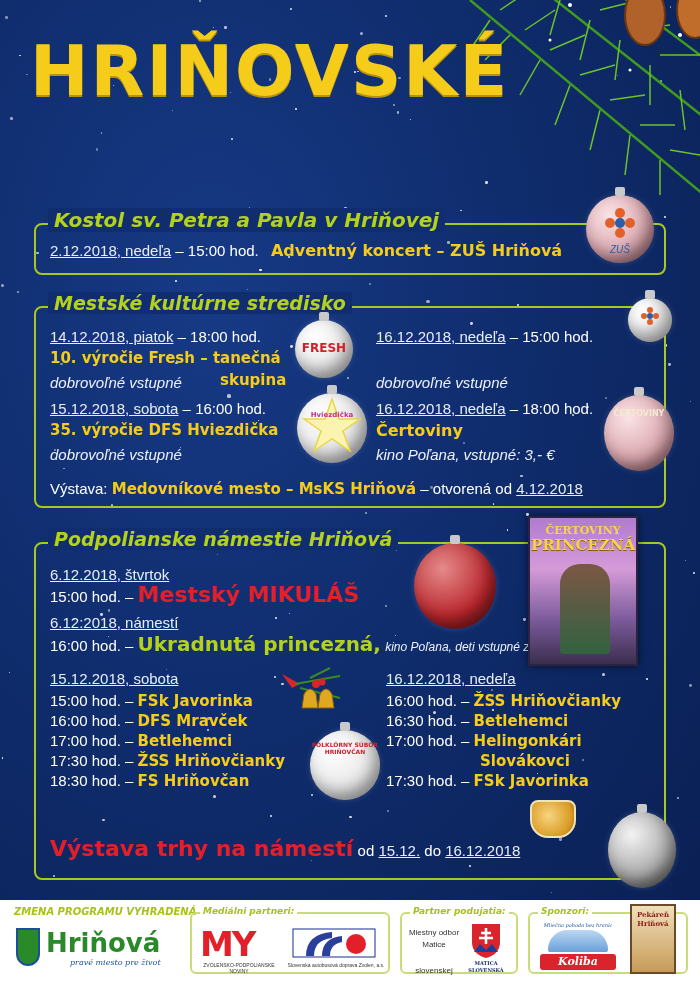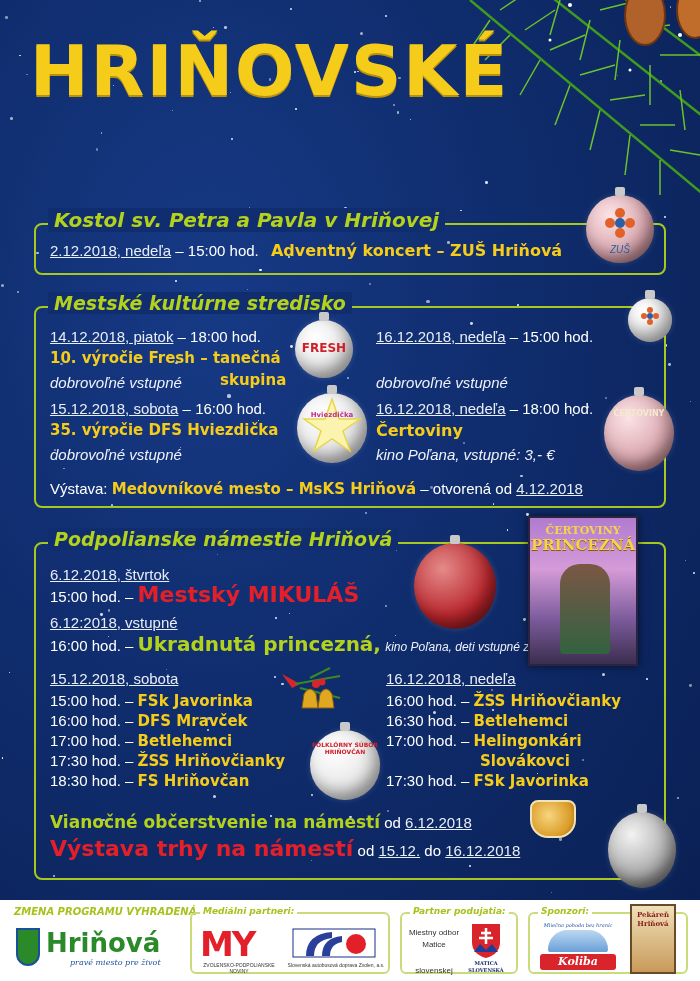--- a/index.html
+++ b/index.html
@@ -323,21 +323,21 @@
     <div class="orn-label" style="top:18%; font-size:8px; color:#f4ead0;">ČERTOVINY</div>
   </div>
 
   <div class="box" style="left:34px; top:542px; width:632px; height:338px;">
     <div class="box-title mask" style="top:-16px; left:12px;">Podpolianske námestie Hriňová</div>
 
     <div class="line" style="left:14px; top:22px;"><span class="date">6.12.2018, štvrtok</span></div>
     <div class="line" style="left:14px; top:38px;">
       <span class="plain">15:00 hod. – </span><span class="red" style="font-size:22px;">Mestský  MIKULÁŠ</span>
     </div>
-    <div class="line" style="left:14px; top:70px;"><span class="date">6.12:2018, vstupné</span></div>
+    <div class="line" style="left:14px; top:70px;"><span class="date">6.12:2018, námestí</span></div>
     <div class="line" style="left:14px; top:88px;">
       <span class="plain">16:00 hod. – </span><span class="grn" style="font-size:20px;">Ukradnutá princezná,</span>
       <span class="note">kino Poľana, deti vstupné zdarma</span>
     </div>
 
     <div class="line" style="left:14px; top:126px;"><span class="date">15.12.2018, sobota</span></div>
     <div id="sat-list">
         <div class="line" style="left: 14px; top: 148px;"><span class="plain">15:00 hod. – </span><span class="yel" style="font-size:15px;">FSk Javorinka</span></div>
         <div class="line" style="left: 14px; top: 168px;"><span class="plain">16:00 hod. – </span><span class="yel" style="font-size:15px;">DFS Mravček</span></div>
         <div class="line" style="left: 14px; top: 188px;"><span class="plain">17:00 hod. – </span><span class="yel" style="font-size:15px;">Betlehemci</span></div>
@@ -347,23 +347,20 @@
 
     <div class="line" style="left:350px; top:126px;"><span class="date">16.12.2018, nedeľa</span></div>
     <div id="sun-list">
         <div class="line" style="left: 350px; top: 148px;"><span class="plain">16:00 hod. – </span><span class="yel" style="font-size:15px;">ŽSS Hriňovčianky</span></div>
         <div class="line" style="left: 350px; top: 168px; text-align: center;"><span class="plain">16:30 hod. – </span><span class="yel" style="font-size:15px;">Betlehemci</span></div>
         <div class="line" style="left: 350px; top: 188px;"><span class="plain">17:00 hod. – </span><span class="yel" style="font-size:15px;">Helingonkári</span></div>
         <div class="line yel" style="left: 444px; top: 208px; font-size: 15px;">Slovákovci</div>
         <div class="line" style="left: 350px; top: 228px;"><span class="plain">17:30 hod. – </span><span class="yel" style="font-size:15px;">FSk Javorinka</span></div>
       </div>
 
-    <div class="line" style="left:14px; top:268px;">
-      <span class="grn" style="font-size:17px;">Vianočné občerstvenie na námestí</span><span class="plain"> od </span><span class="date">6.12.2018</span>
-    </div>
     <div class="line" style="left:14px; top:292px;">
       <span class="red" style="font-size:22px;">Výstava trhy na námestí</span><span class="plain"> od </span><span class="date">15.12.</span><span class="plain"> do </span><span class="date">16.12.2018</span>
     </div>
   </div>
 
   <div class="ornament orn-red" style="left:414px; top:543px; width:82px; height:86px;"></div>
   <div class="poster-card">
     <div class="pc-t1">ČERTOVINY</div>
     <div class="pc-t2">PRINCEZNÁ</div>
     <div class="pc-fig"></div>

